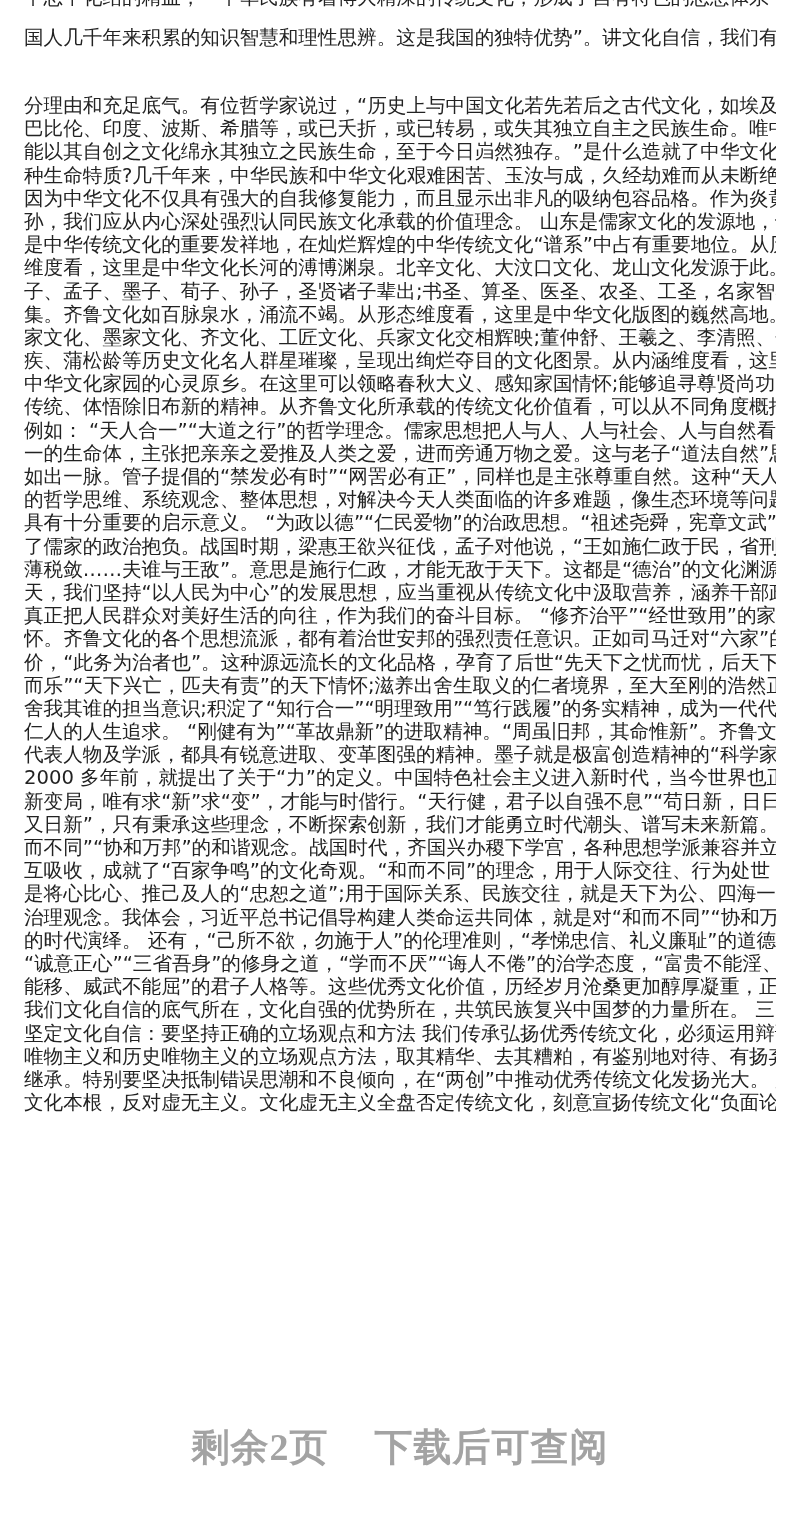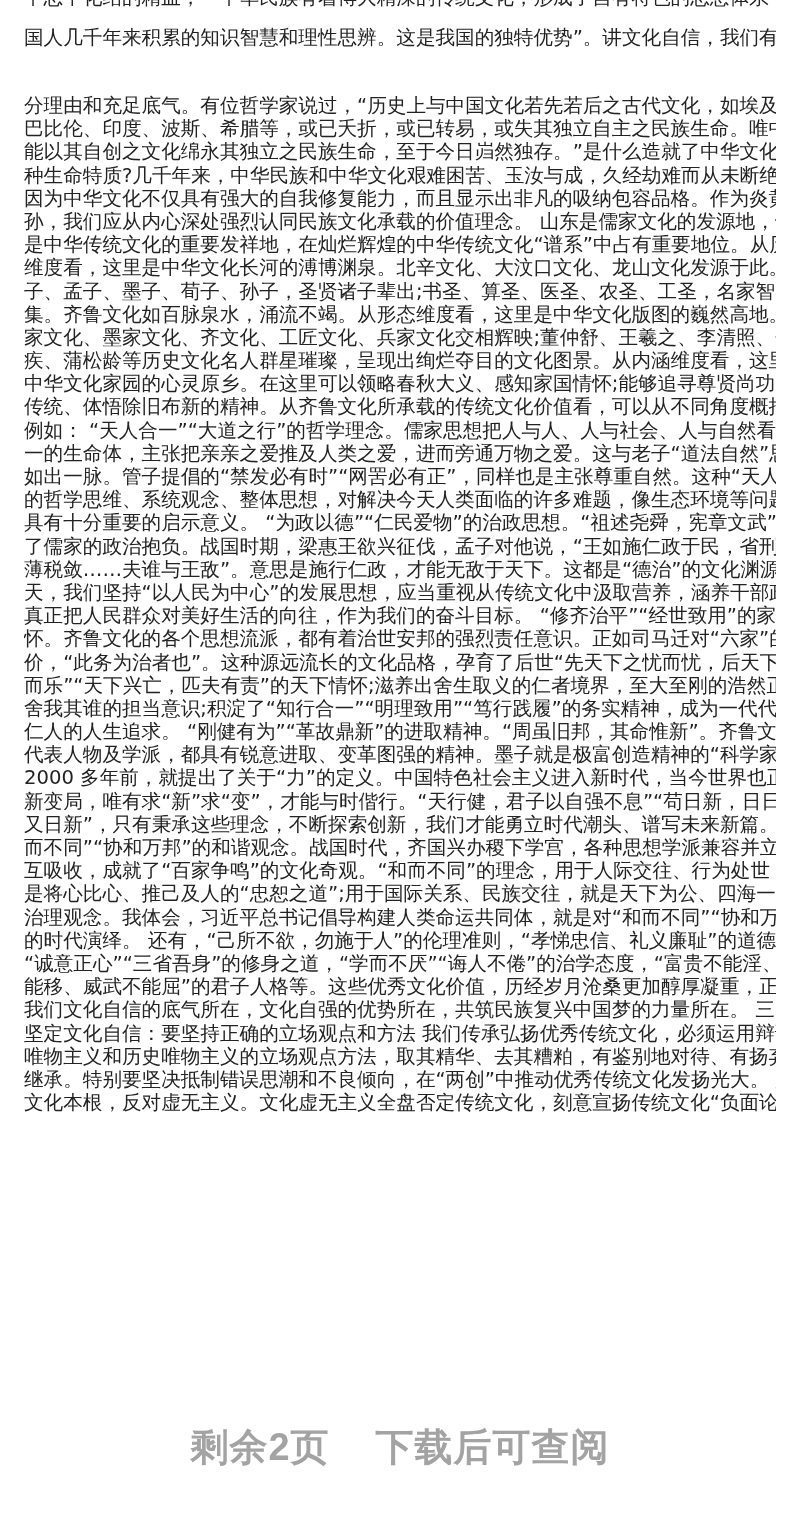--- a/index.html
+++ b/index.html
@@ -9,21 +9,21 @@
   .text-block { position: absolute; left: 24px; width: 752px; font-size: 19.6px;
                 line-height: 23.2px; letter-spacing: 0px; }
   .line { white-space: nowrap; overflow: hidden; height: 23.2px; text-align: justify;
           text-align-last: justify; }
   .top-block { top: -14px; }
   .main-block { top: 94px; }
   .line.last { text-align-last: left; }
   .watermark { position: absolute; color: rgba(180,180,180,0.18); font-size: 60px;
                transform: rotate(-45deg); pointer-events: none; font-weight: bold; }
   .banner { position: absolute; left: 0; width: 800px; top: 1422px; text-align: center;
-            font-family: Liberation Sans, sans-serif; font-weight: bold;
+            font-family: Liberation Serif, serif; font-weight: bold;
             font-size: 38px; color: #a3a3a3; letter-spacing: 1px; }
   .banner span { display: inline-block; }
   .banner .gap { width: 46px; }
 </style>
 </head>
 <body>
 
 <div class="page">
 
   <div class="watermark" style="left:470px; top:520px;">▱</div>

